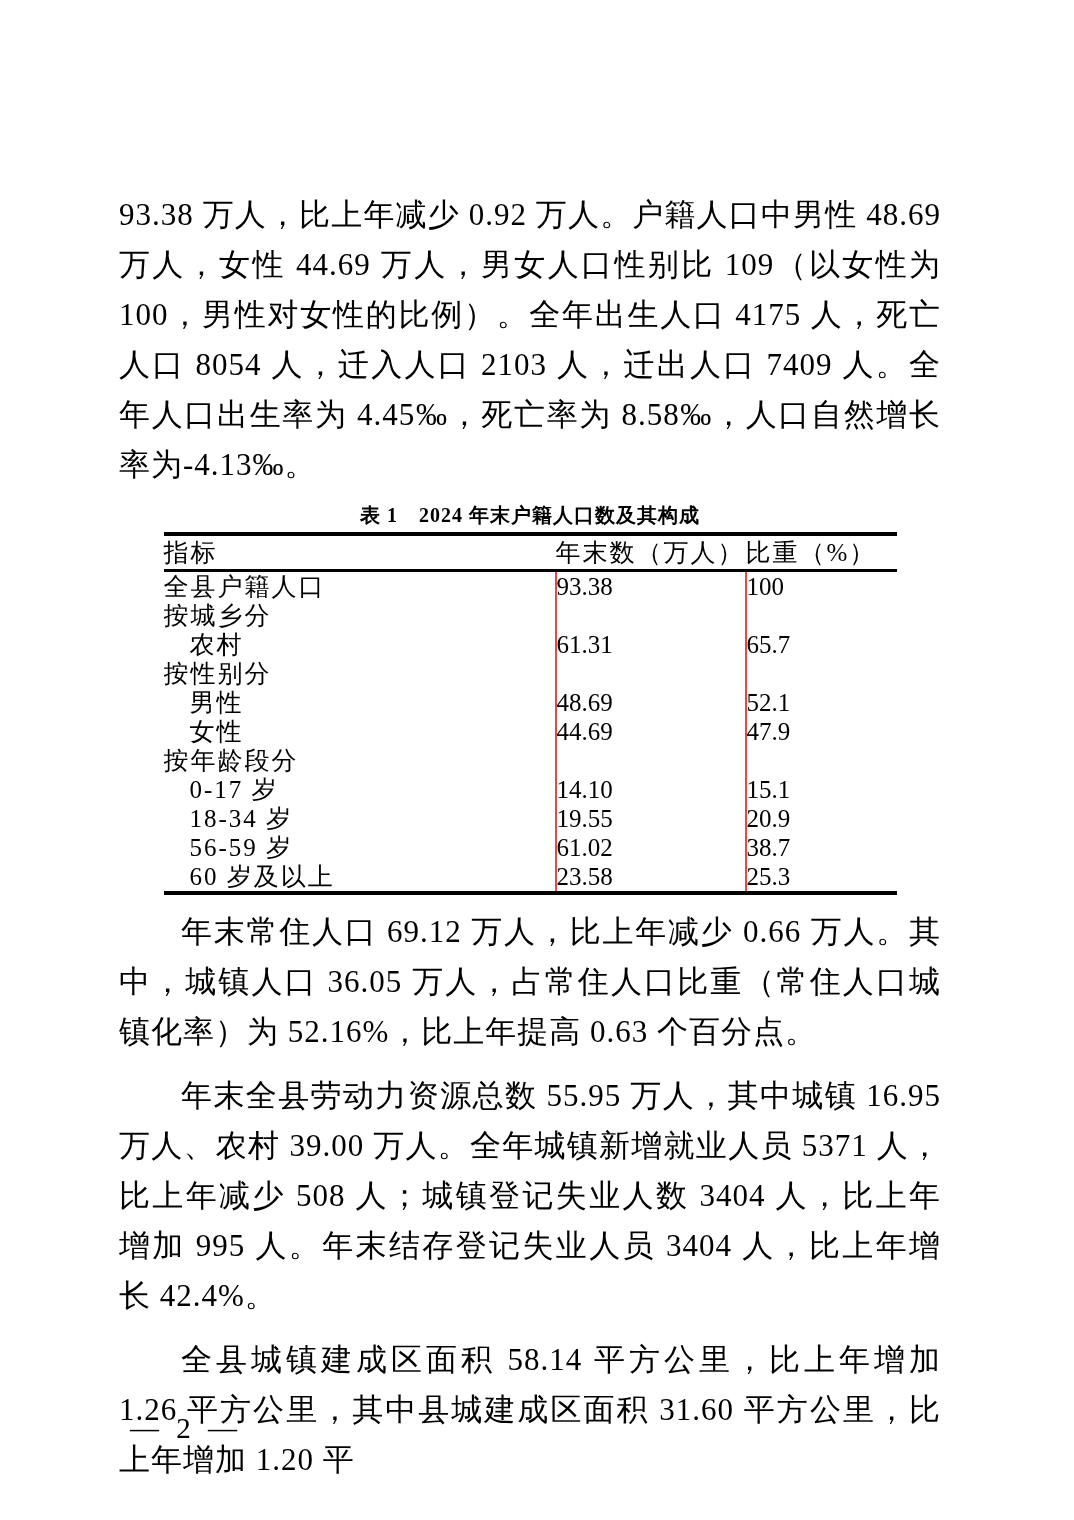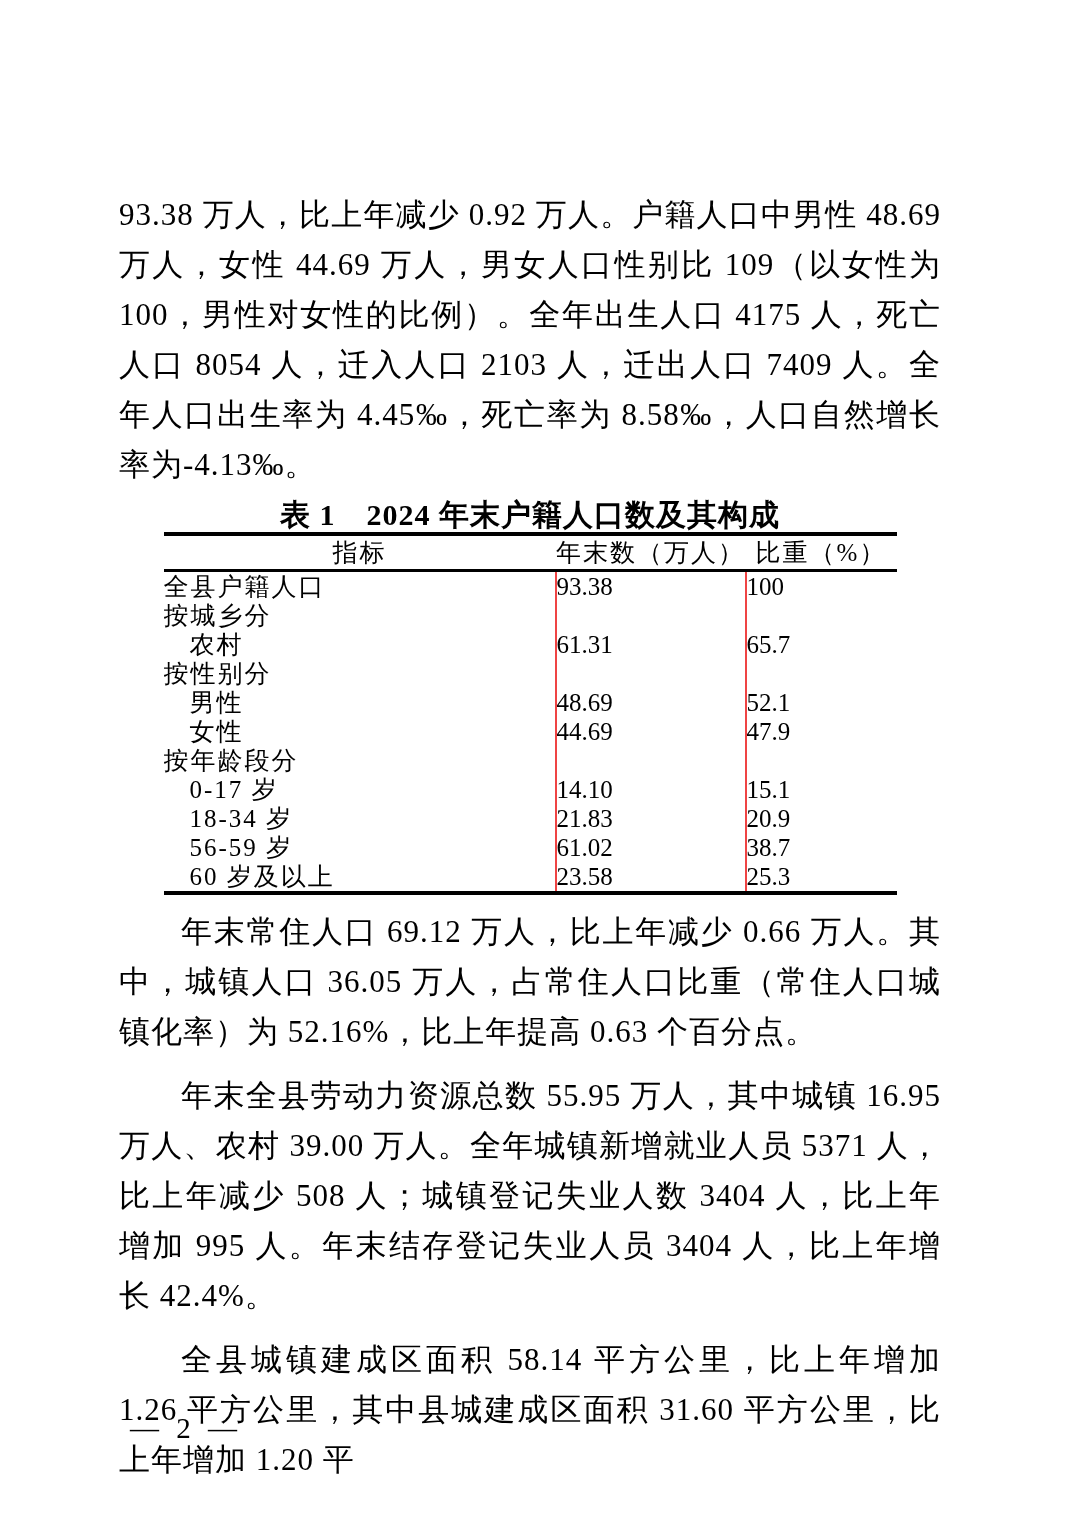--- a/index.html
+++ b/index.html
@@ -34,21 +34,21 @@
   }
   p.para.indent {
     text-indent: 2em;
   }
   p.para-2 { margin-top: 12px; }
   p.para-3 { margin-top: 14px; }
   p.para-4 { margin-top: 14px; }
 
   .table-title {
     margin: 8px 0 0 0;
-    font-size: 30px;
+    font-size: 20px;
     line-height: 34px;
     font-weight: bold;
     text-align: center;
     letter-spacing: 1px;
   }
   table.stat-table {
     width: 733px;
     margin: 0 auto;
     border-collapse: collapse;
     table-layout: fixed;
@@ -59,21 +59,21 @@
   table.stat-table col.c-indicator { width: 392px; }
   table.stat-table col.c-value     { width: 190px; }
   table.stat-table col.c-share     { width: 151px; }
   table.stat-table thead tr {
     border-bottom: 3px solid #000;
   }
   table.stat-table th {
     font-weight: normal;
     height: 29px;
     padding: 0;
-    text-align: center;
+    text-align: left;
     letter-spacing: 2px;
   }
   table.stat-table td {
     height: 29px;
     line-height: 29px;
     padding: 0;
     white-space: nowrap;
     overflow: hidden;
   }
   td.cell-indicator {
@@ -155,21 +155,21 @@
             <td class="cell-value"></td>
             <td class="cell-share"></td>
           </tr>
           <tr>
             <td class="cell-indicator sub">0-17 岁</td>
             <td class="cell-value">14.10</td>
             <td class="cell-share">15.1</td>
           </tr>
           <tr>
             <td class="cell-indicator sub">18-34 岁</td>
-            <td class="cell-value">21.83</td>
+            <td class="cell-value">19.55</td>
             <td class="cell-share">20.9</td>
           </tr>
           <tr>
             <td class="cell-indicator sub">56-59 岁</td>
             <td class="cell-value">61.02</td>
             <td class="cell-share">38.7</td>
           </tr>
           <tr>
             <td class="cell-indicator sub">60 岁及以上</td>
             <td class="cell-value">23.58</td>

